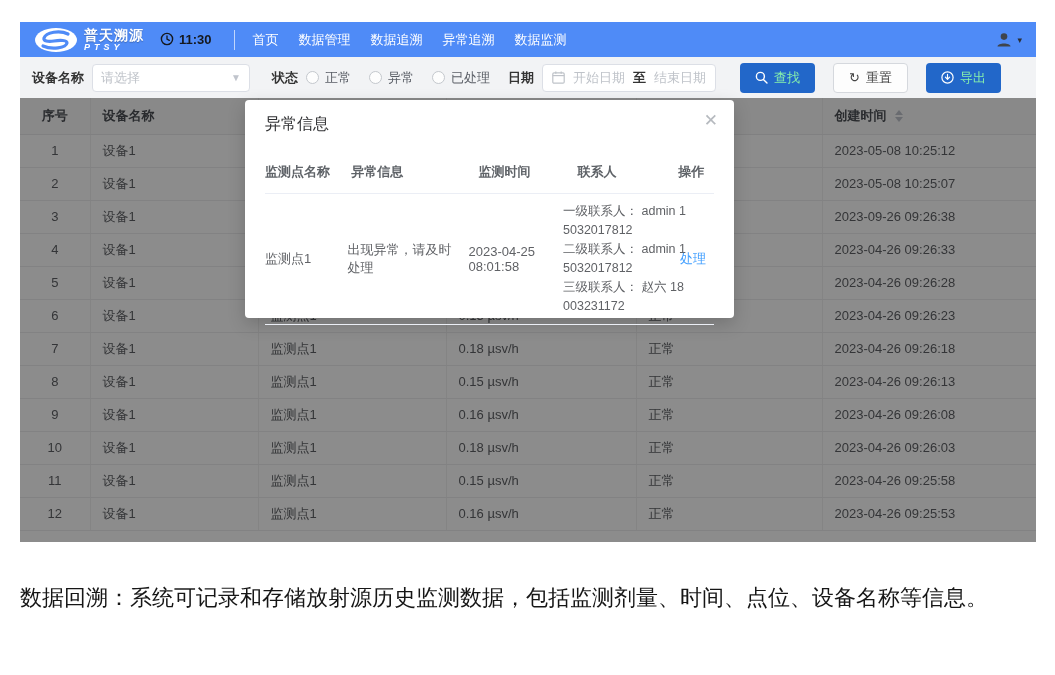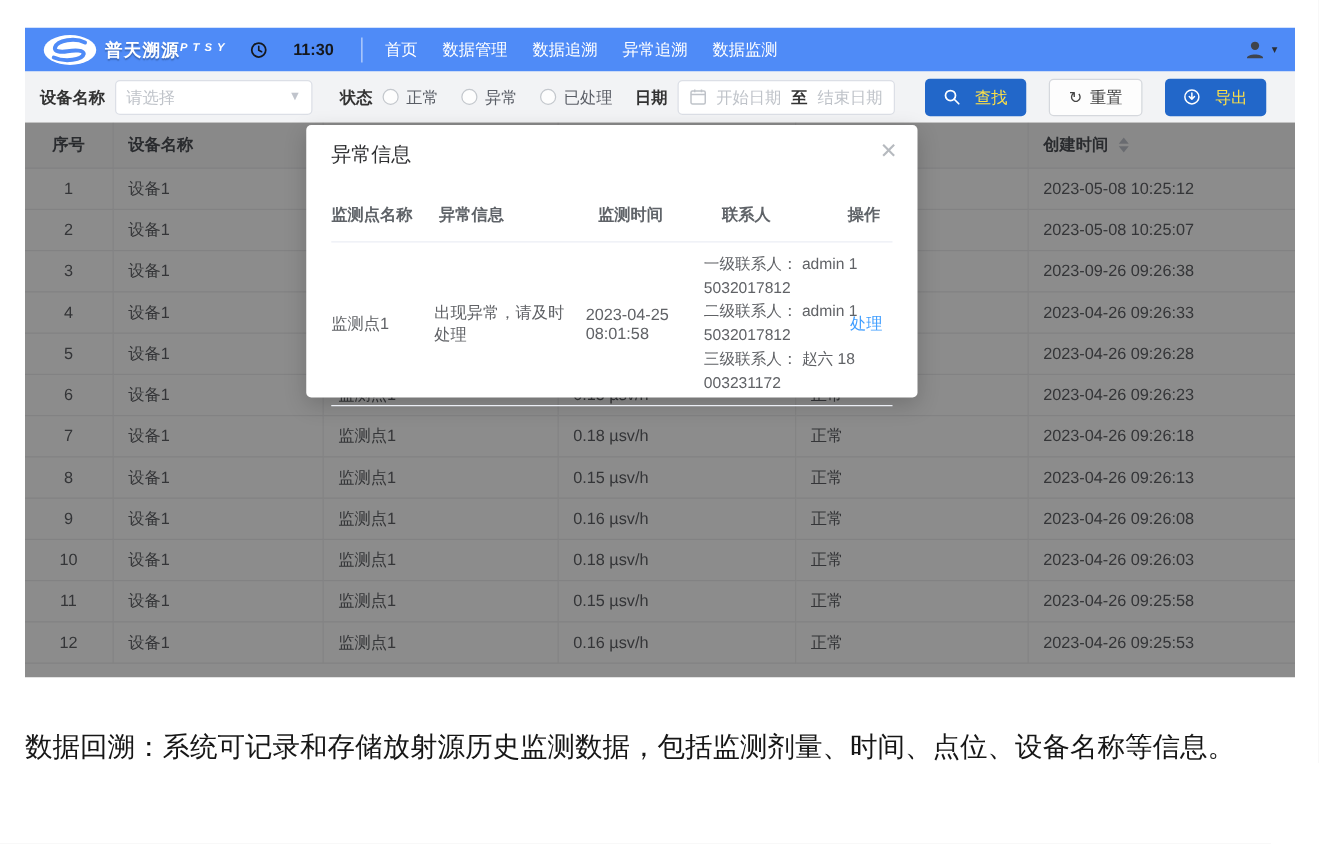--- a/index.html
+++ b/index.html
@@ -4,24 +4,24 @@
 <style>
   * { margin: 0; padding: 0; box-sizing: border-box; }
   html, body { width: 1055px; height: 675px; background: #ffffff;
     font-family: "Liberation Sans", "DejaVu Sans", sans-serif; }
   .app-window { position: absolute; left: 20px; top: 22px; width: 1016px; height: 520px; background: #fff; overflow: hidden; }
 
   
   .topbar { position: relative; height: 35px; background: #4f8bf7; display: flex; align-items: center; padding: 0 14px; }
   .logo { display: flex; align-items: center; gap: 6px; }
   .logo-swoosh { width: 44px; height: 26px; }
-  .logo-text { display: flex; line-height: 1; }
+  .logo-text { display: flex; flex-direction: column; line-height: 1; }
   .logo-cn { color: #fff; font-weight: bold; font-size: 14px; letter-spacing: 1px; text-shadow: 0 1px 1px rgba(0,0,0,.25); }
   .logo-en { color: #fff; font-weight: bold; font-size: 9px; letter-spacing: 4px; font-style: italic; margin-top: 1px; }
-  .topbar-time { display: flex; align-items: center; gap: 21px; margin-left: 16px; color: #15181d; font-weight: bold; font-size: 13px; }
+  .topbar-time { display: flex; align-items: flex-start; gap: 5px; margin-left: 16px; color: #15181d; font-weight: bold; font-size: 13px; }
   .topbar-divider { width: 1px; height: 20px; background: rgba(255,255,255,.65); margin: 0 18px 0 22px; }
   .nav-menu { display: flex; align-items: center; gap: 20px; }
   .nav-item { color: #fff; font-size: 13px; cursor: pointer; white-space: nowrap; }
   .topbar-right { margin-left: auto; display: flex; align-items: center; gap: 4px; }
   .avatar-caret { color: #2b2f36; font-size: 9px; }
 
   
   .filterbar { height: 41px; background: #f2f3f5; display: flex; align-items: center; padding: 0 12px; gap: 8px; }
   .f-label { font-size: 13px; font-weight: bold; color: #333; white-space: nowrap; }
   .select-box { width: 158px; height: 28px; background: #fff; border: 1px solid #dcdfe6; border-radius: 4px;
@@ -30,21 +30,21 @@
   .chevron { color: #c0c4cc; font-size: 10px; }
   .radio-group { display: flex; align-items: center; gap: 18px; margin-right: 10px; }
   .radio { display: flex; align-items: center; gap: 6px; cursor: pointer; }
   .radio-circle { width: 13px; height: 13px; border: 1px solid #c4c8cd; border-radius: 50%; background: #fdfdfd; }
   .radio-label { font-size: 13px; color: #5a5e66; }
   .date-box { height: 28px; background: #fff; border: 1px solid #dcdfe6; border-radius: 4px;
     display: flex; align-items: center; gap: 8px; padding: 0 9px; margin-right: 16px; }
   .date-sep { font-size: 13px; font-weight: bold; color: #333; }
   .btn { height: 30px; border-radius: 4px; display: inline-flex; align-items: center; gap: 6px;
     padding: 0 15px; font-size: 13px; cursor: pointer; border: none; white-space: nowrap; }
-  .btn-primary { background: #2267c9; color: #fde047; gap: 12px; }
+  .btn-primary { background: #2267c9; color: #86efac; }
   .btn-plain { background: #fdfdfd; color: #444; border: 1px solid #d5d8dd; }
   .btn + .btn { margin-left: 10px; }
   .btn-export { margin-left: 26px; }
   .btn-icon { font-size: 13px; line-height: 1; }
 
   
   .table-area { position: relative; height: 444px; background: #fff; }
   table.device-table { width: 100%; border-collapse: collapse; table-layout: fixed; }
   .device-table th { height: 36px; background: #fafafa; font-size: 13px; color: #4c4f55; font-weight: bold;
     text-align: left; padding: 0 12px; border-bottom: 1px solid #e9e9eb; border-right: 1px solid #eeeeef; }

